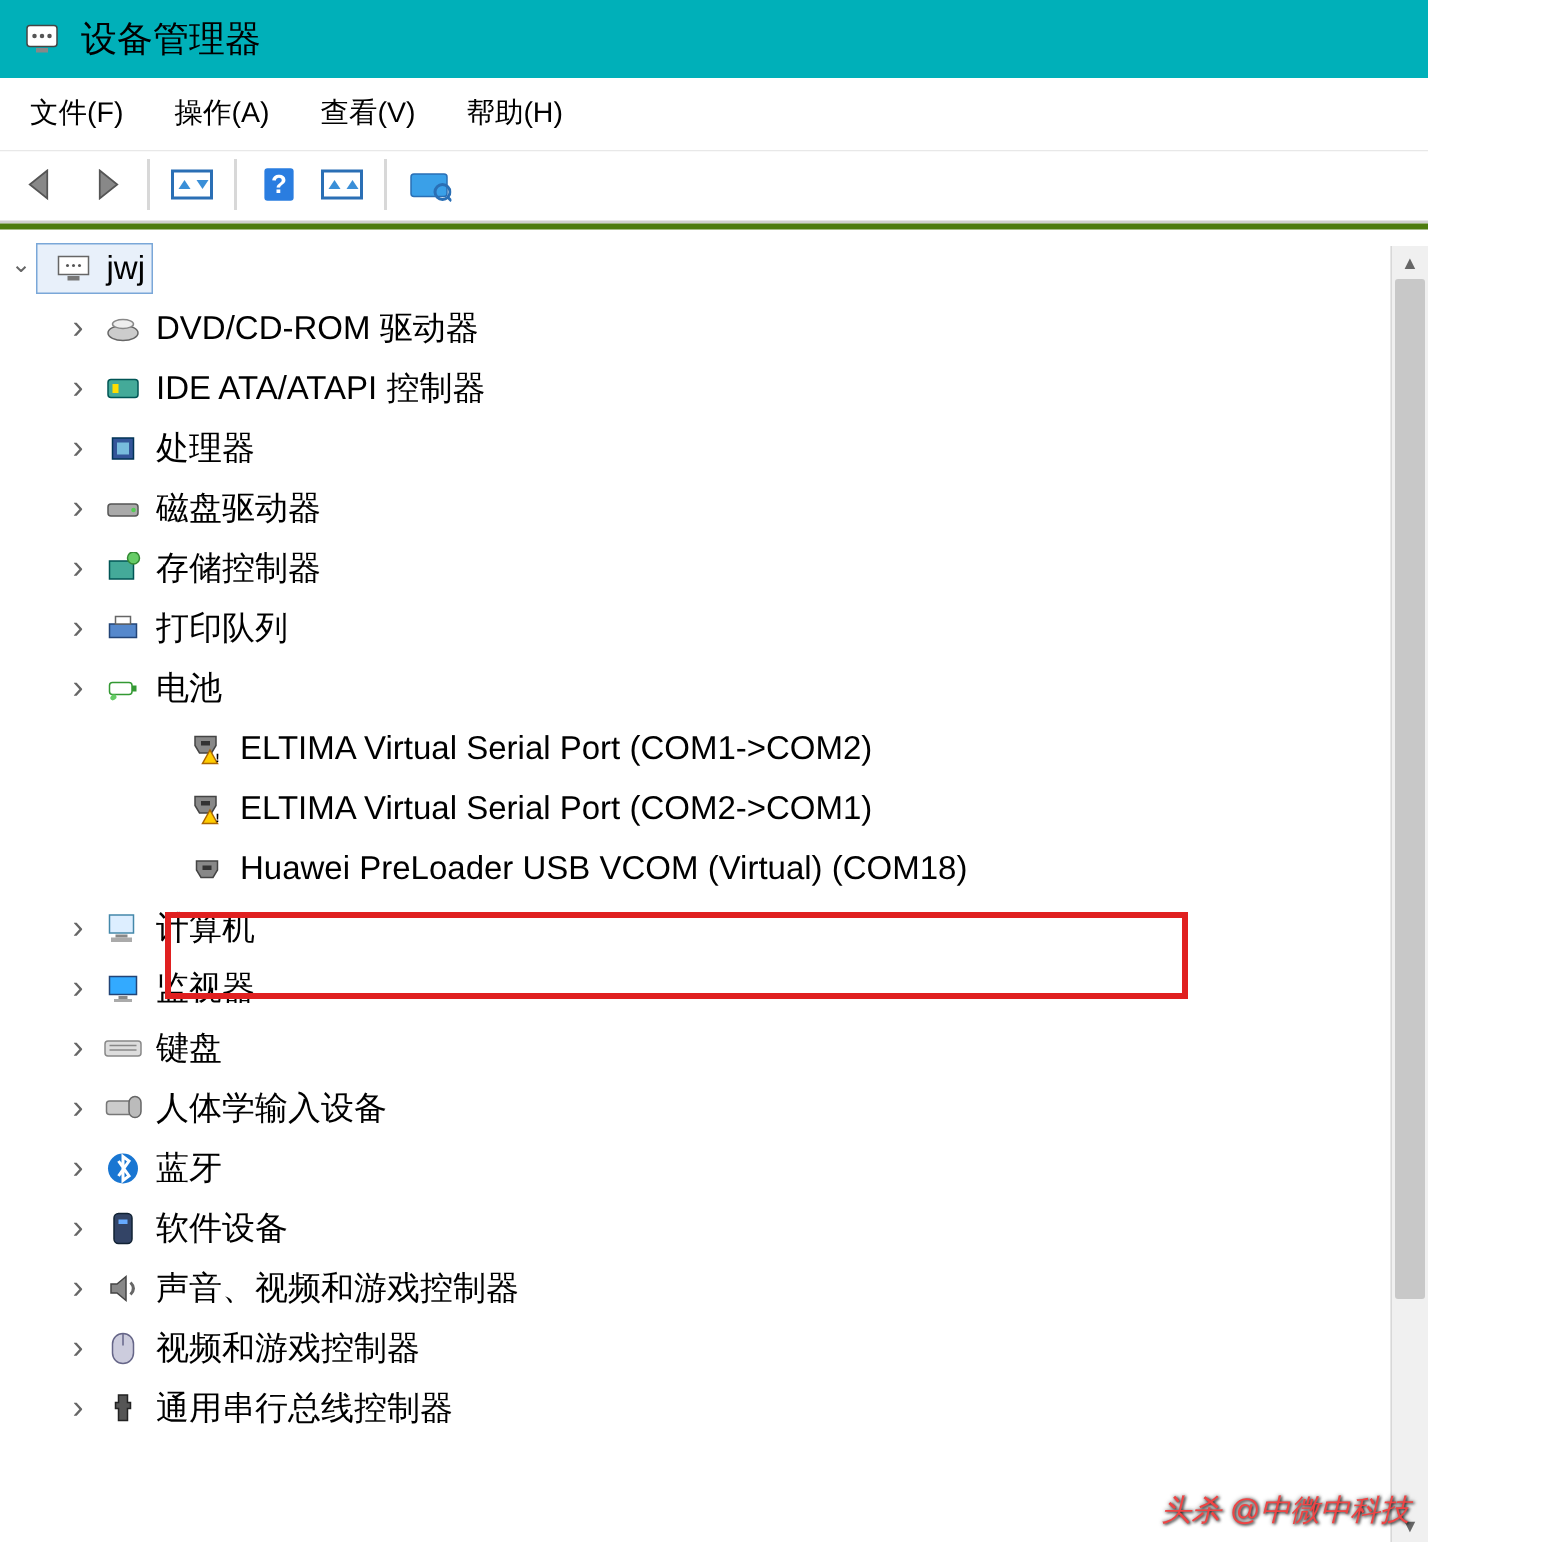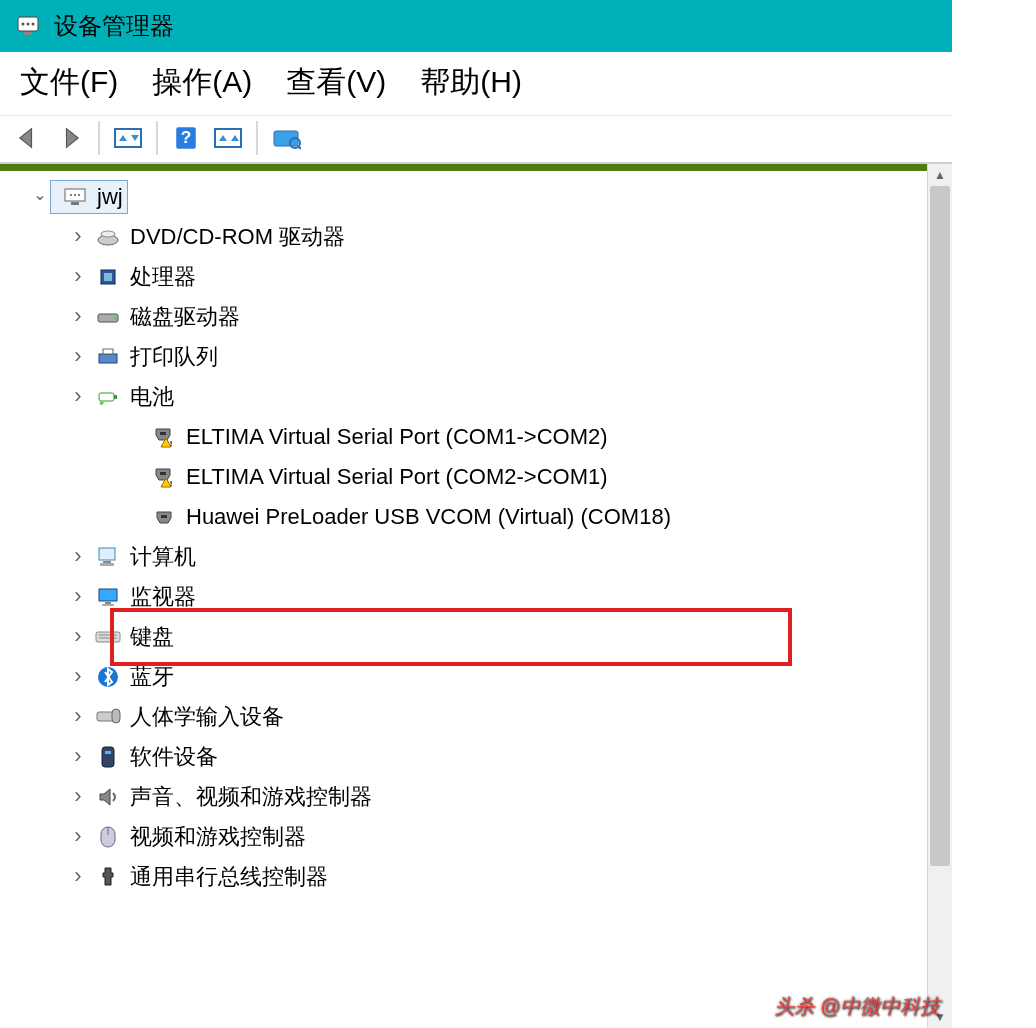--- a/index.html
+++ b/index.html
@@ -26,21 +26,21 @@
     .title-text {
       font-size: 24px;
       color: #000;
     }
     .menu-bar {
       background: #fff;
       padding: 10px 20px 12px;
       border-bottom: 1px solid #e8e8e8;
       display: flex;
       gap: 34px;
-      font-size: 30px;
+      font-size: 19px;
     }
     .menu-item { cursor: default; }
     .toolbar {
       background: #fff;
       padding: 4px 10px 6px;
       border-bottom: 2px solid #d0d0d0;
       display: flex;
       align-items: center;
       gap: 6px;
     }
@@ -51,22 +51,22 @@
       margin: 0 4px;
     }
     .tool-btn {
       width: 36px;
       height: 36px;
       display: flex;
       align-items: center;
       justify-content: center;
     }
     .tree-area {
-      padding: 6px 0 0 26px;
-      border-top: 7px solid #4d7c0f;
+      padding: 6px 0 0 0;
+      border-top: 4px solid #4d7c0f;
       font-size: 22px;
       line-height: 1.4;
     }
     .node {
       display: flex;
       align-items: center;
       height: 40px;
       white-space: nowrap;
     }
     .expander {
@@ -236,36 +236,56 @@
             <svg width="24" height="20">
               <ellipse cx="12" cy="13" rx="10" ry="5" fill="#ccc" stroke="#666"></ellipse>
               <ellipse cx="12" cy="7" rx="7" ry="3" fill="#eee" stroke="#888"></ellipse>
             </svg>
           </span>
           <span>DVD/CD-ROM 驱动器</span>
         </div>
         <div class="node depth-1">
           <span class="expander closed"></span>
           <span class="node-icon">
+            <svg width="24" height="20">
+              <rect x="2" y="4" width="20" height="12" rx="2" fill="#4a9" stroke="#055"></rect>
+              <rect x="5" y="7" width="4" height="6" fill="#fd0"></rect>
+            </svg>
+          </span>
+          <span>IDE ATA/ATAPI 控制器</span>
+        </div>
+        <div class="node depth-1">
+          <span class="expander closed"></span>
+          <span class="node-icon">
             <svg width="22" height="22">
               <rect x="4" y="4" width="14" height="14" fill="#359" stroke="#035"></rect>
               <rect x="7" y="7" width="8" height="8" fill="#7bd"></rect>
             </svg>
           </span>
           <span>处理器</span>
         </div>
         <div class="node depth-1">
           <span class="expander closed"></span>
           <span class="node-icon">
             <svg width="24" height="18">
               <rect x="2" y="6" width="20" height="8" rx="2" fill="#aaa" stroke="#555"></rect>
               <circle cx="19" cy="10" r="1.5" fill="#5c5"></circle>
             </svg>
           </span>
           <span>磁盘驱动器</span>
+        </div>
+        <div class="node depth-1">
+          <span class="expander closed"></span>
+          <span class="node-icon">
+            <svg width="24" height="22">
+              <rect x="3" y="6" width="16" height="12" fill="#4a9" stroke="#055"></rect>
+              <circle cx="19" cy="4" r="4" fill="#6c6" stroke="#383"></circle>
+            </svg>
+          </span>
+          <span>存储控制器</span>
         </div>
         <div class="node depth-1">
           <span class="expander closed"></span>
           <span class="node-icon">
             <svg width="24" height="20">
               <rect x="3" y="7" width="18" height="9" fill="#58c" stroke="#247"></rect>
               <rect x="7" y="2" width="10" height="5" fill="#fff" stroke="#666"></rect>
             </svg>
           </span>
           <span>打印队列</span>
@@ -341,36 +361,36 @@
               <rect x="1" y="3" width="24" height="10" rx="2" fill="#ddd" stroke="#888"></rect>
               <line x1="4" y1="6" x2="22" y2="6" stroke="#888"></line>
               <line x1="4" y1="9" x2="22" y2="9" stroke="#888"></line>
             </svg>
           </span>
           <span>键盘</span>
         </div>
         <div class="node depth-1">
           <span class="expander closed"></span>
           <span class="node-icon">
+            <svg width="26" height="20">
+              <rect x="2" y="5" width="20" height="9" rx="2" fill="#ccc" stroke="#777"></rect>
+              <rect x="17" y="2" width="8" height="14" rx="4" fill="#bbb" stroke="#666"></rect>
+            </svg>
+          </span>
+          <span>人体学输入设备</span>
+        </div>
+        <div class="node depth-1">
+          <span class="expander closed"></span>
+          <span class="node-icon">
             <svg width="22" height="22">
               <circle cx="11" cy="11" r="10" fill="#1976d2"></circle>
               <path d="M8 6 l7 10 l-4 3 v-16 l4 3 l-7 10" fill="none" stroke="#fff" stroke-width="2"></path>
             </svg>
           </span>
           <span>蓝牙</span>
-        </div>
-        <div class="node depth-1">
-          <span class="expander closed"></span>
-          <span class="node-icon">
-            <svg width="26" height="20">
-              <rect x="2" y="5" width="20" height="9" rx="2" fill="#ccc" stroke="#777"></rect>
-              <rect x="17" y="2" width="8" height="14" rx="4" fill="#bbb" stroke="#666"></rect>
-            </svg>
-          </span>
-          <span>人体学输入设备</span>
         </div>
         <div class="node depth-1">
           <span class="expander closed"></span>
           <span class="node-icon">
             <svg width="16" height="24">
               <rect x="2" y="2" width="12" height="20" rx="3" fill="#346" stroke="#123"></rect>
               <rect x="5" y="6" width="6" height="3" fill="#6af"></rect>
             </svg>
           </span>
           <span>软件设备</span>

